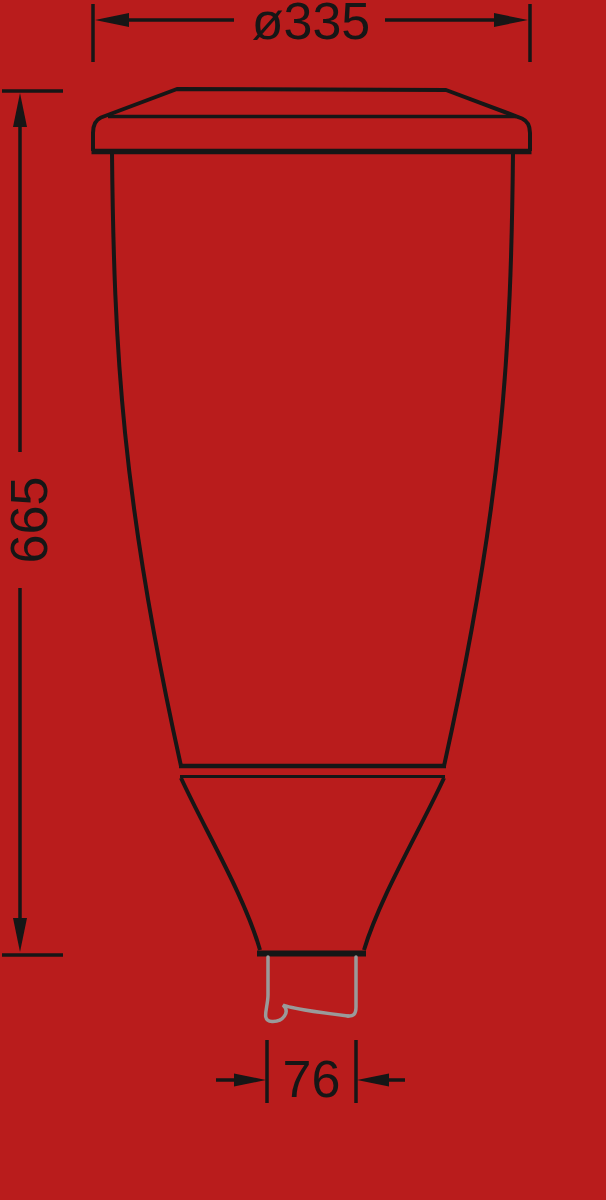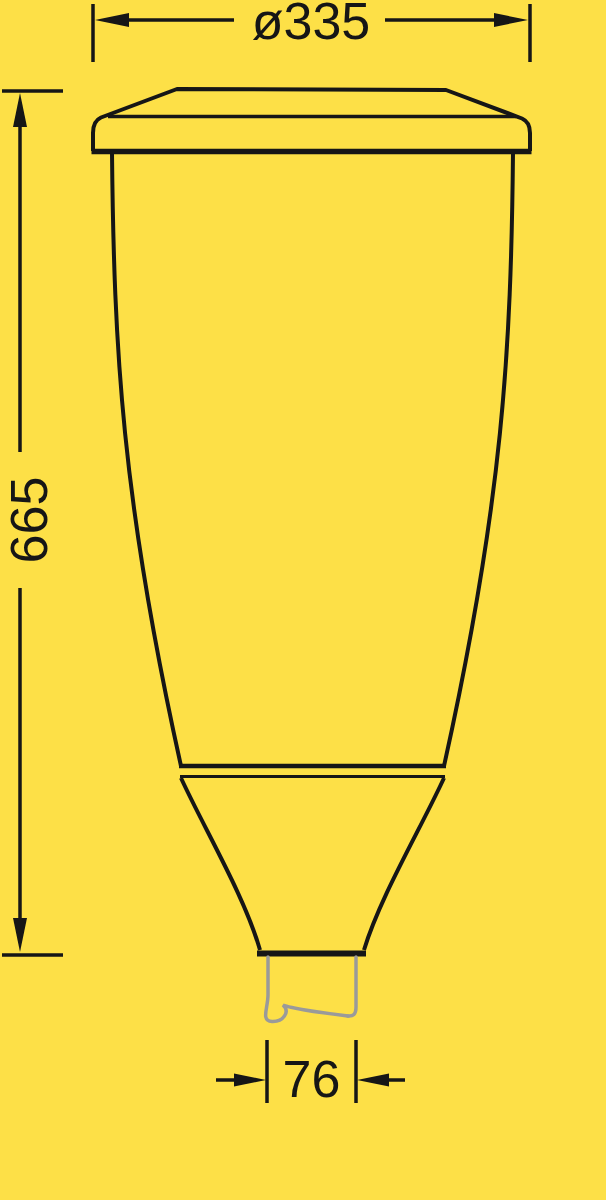--- a/index.html
+++ b/index.html
@@ -1,21 +1,21 @@
 <!DOCTYPE html>
 <html><head>
 <meta charset="utf-8">
 <style>
   html, body { margin: 0; padding: 0; }
   body { background: #ffffff; }
   .canvas {
     position: relative;
     width: 606px;
     height: 1200px;
-    background: #fde047;
+    background: #b91c1c;
     overflow: hidden;
   }
   .drawing-svg { display: block; width: 606px; height: 1200px; }
   .dim-text {
     font-family: "Liberation Sans", sans-serif;
     font-size: 52px;
     font-weight: 400;
   }
 </style>
 </head>

